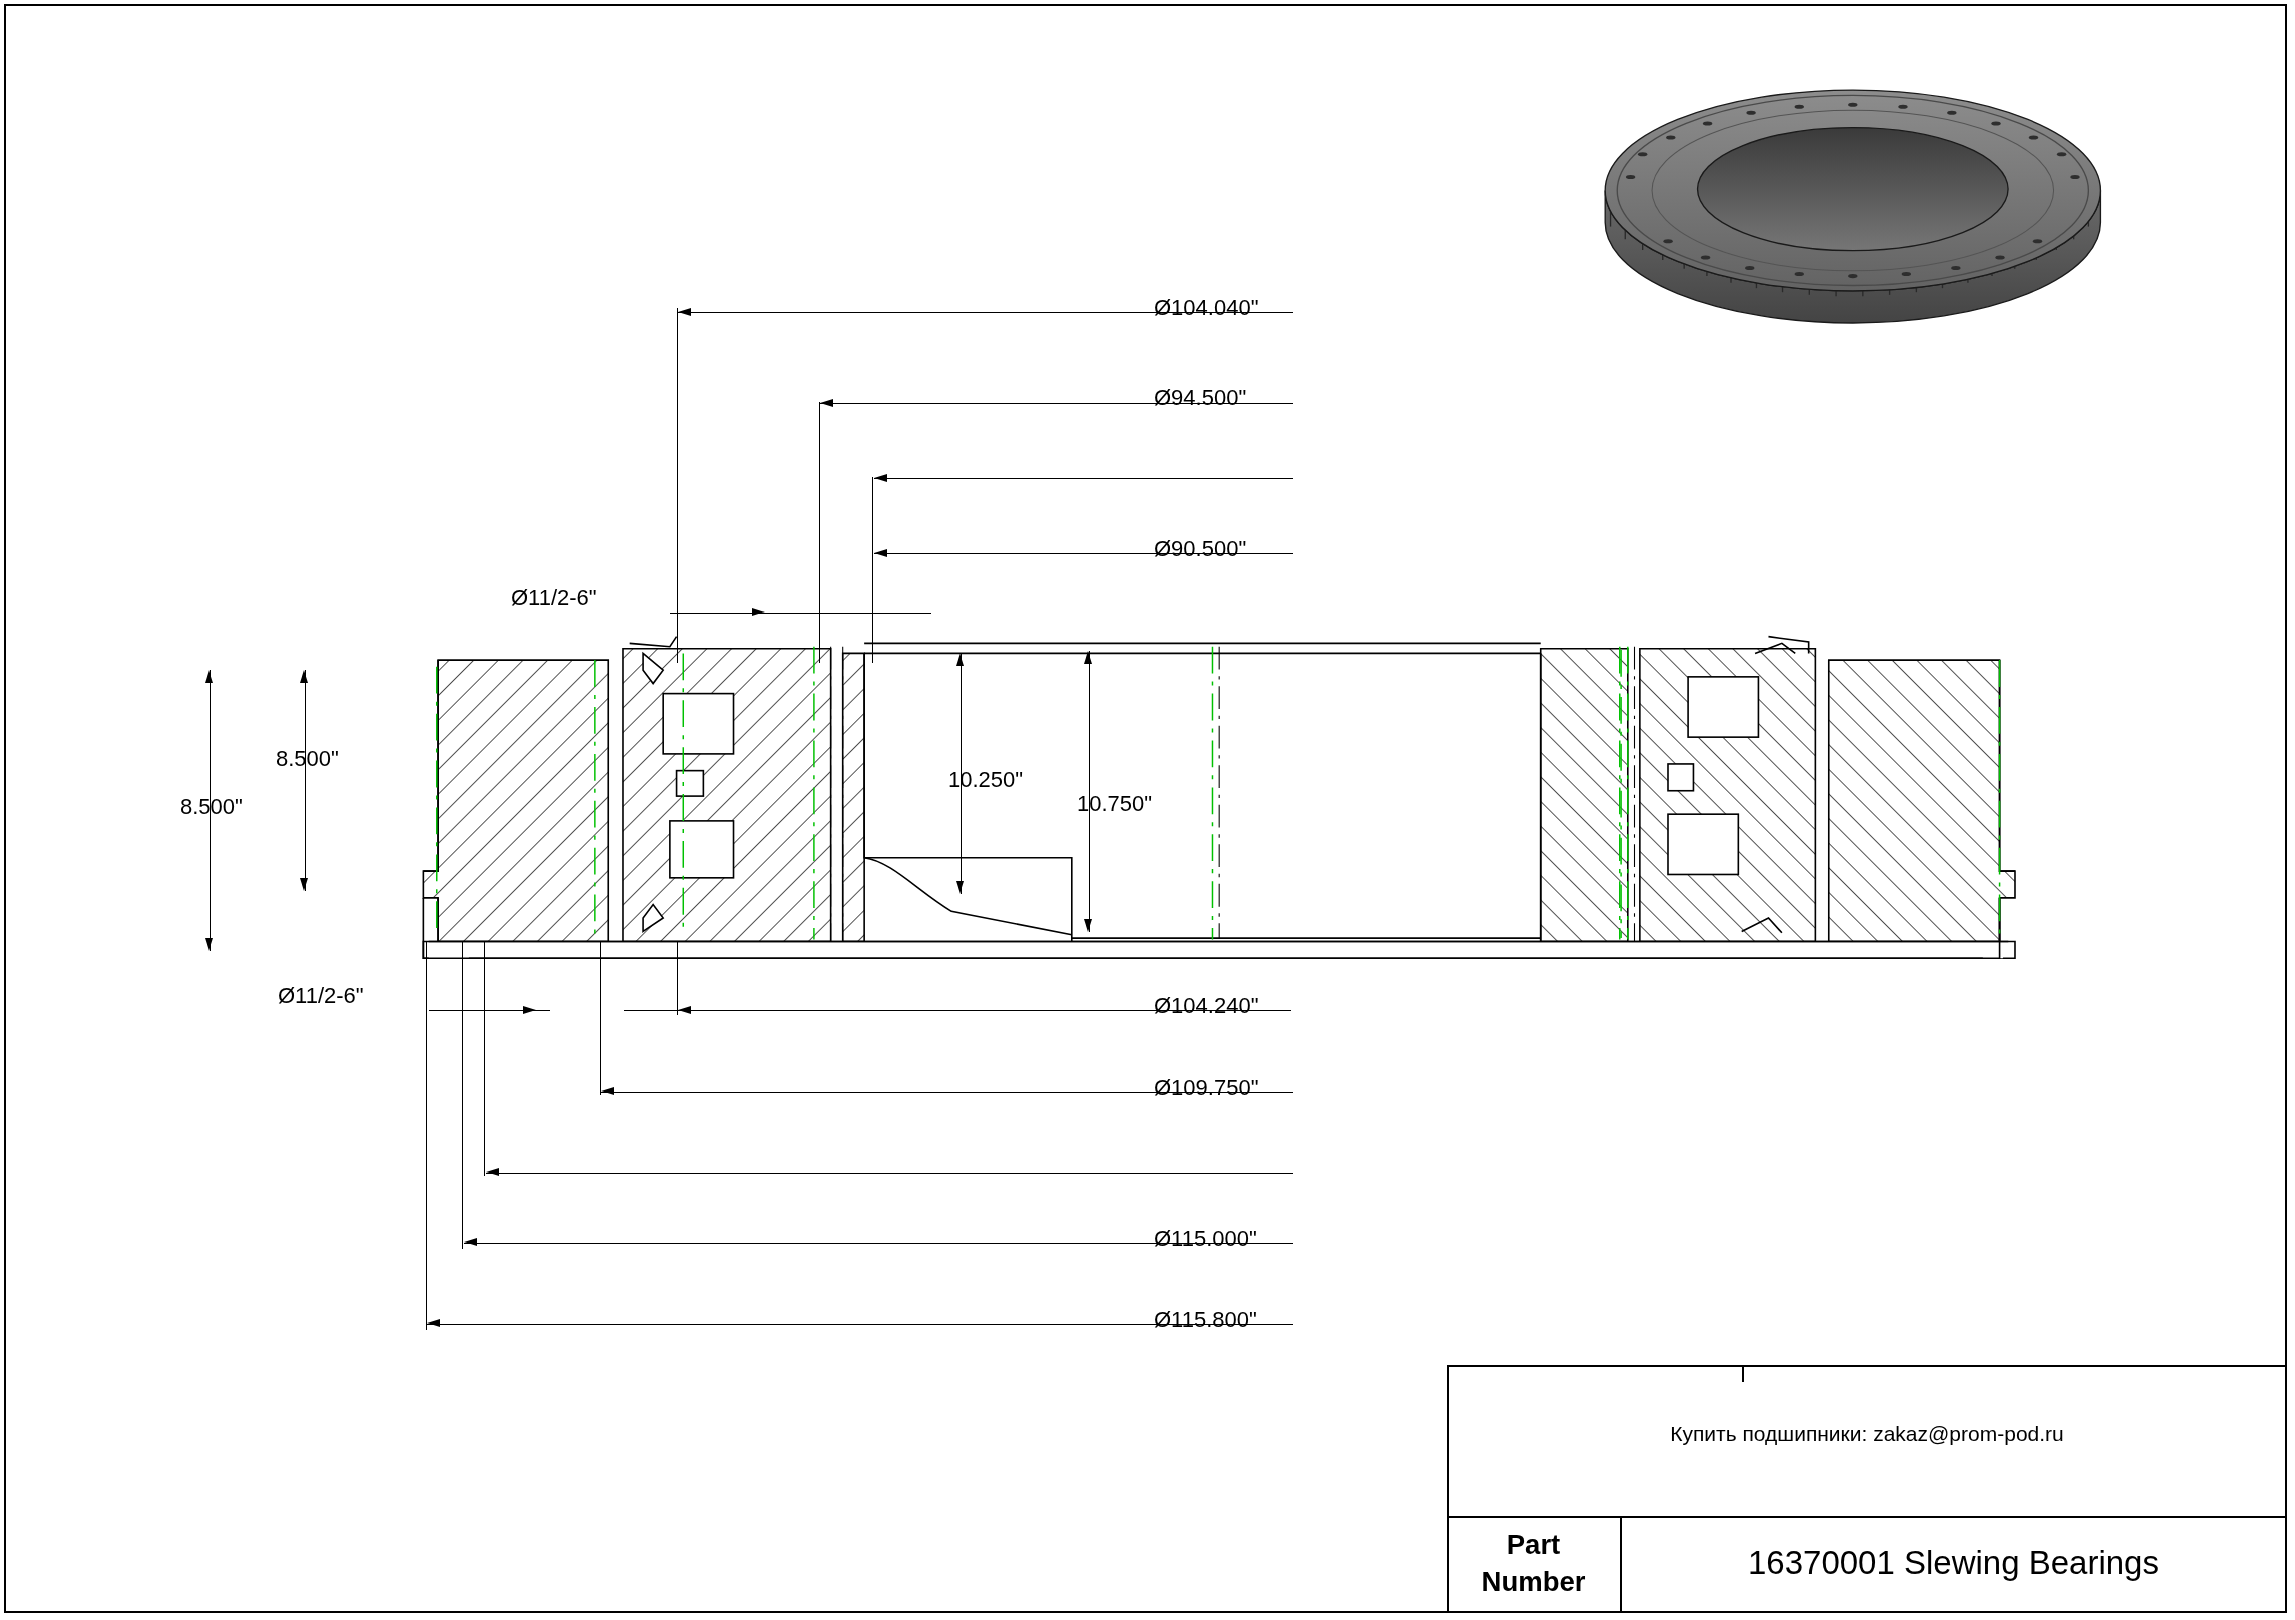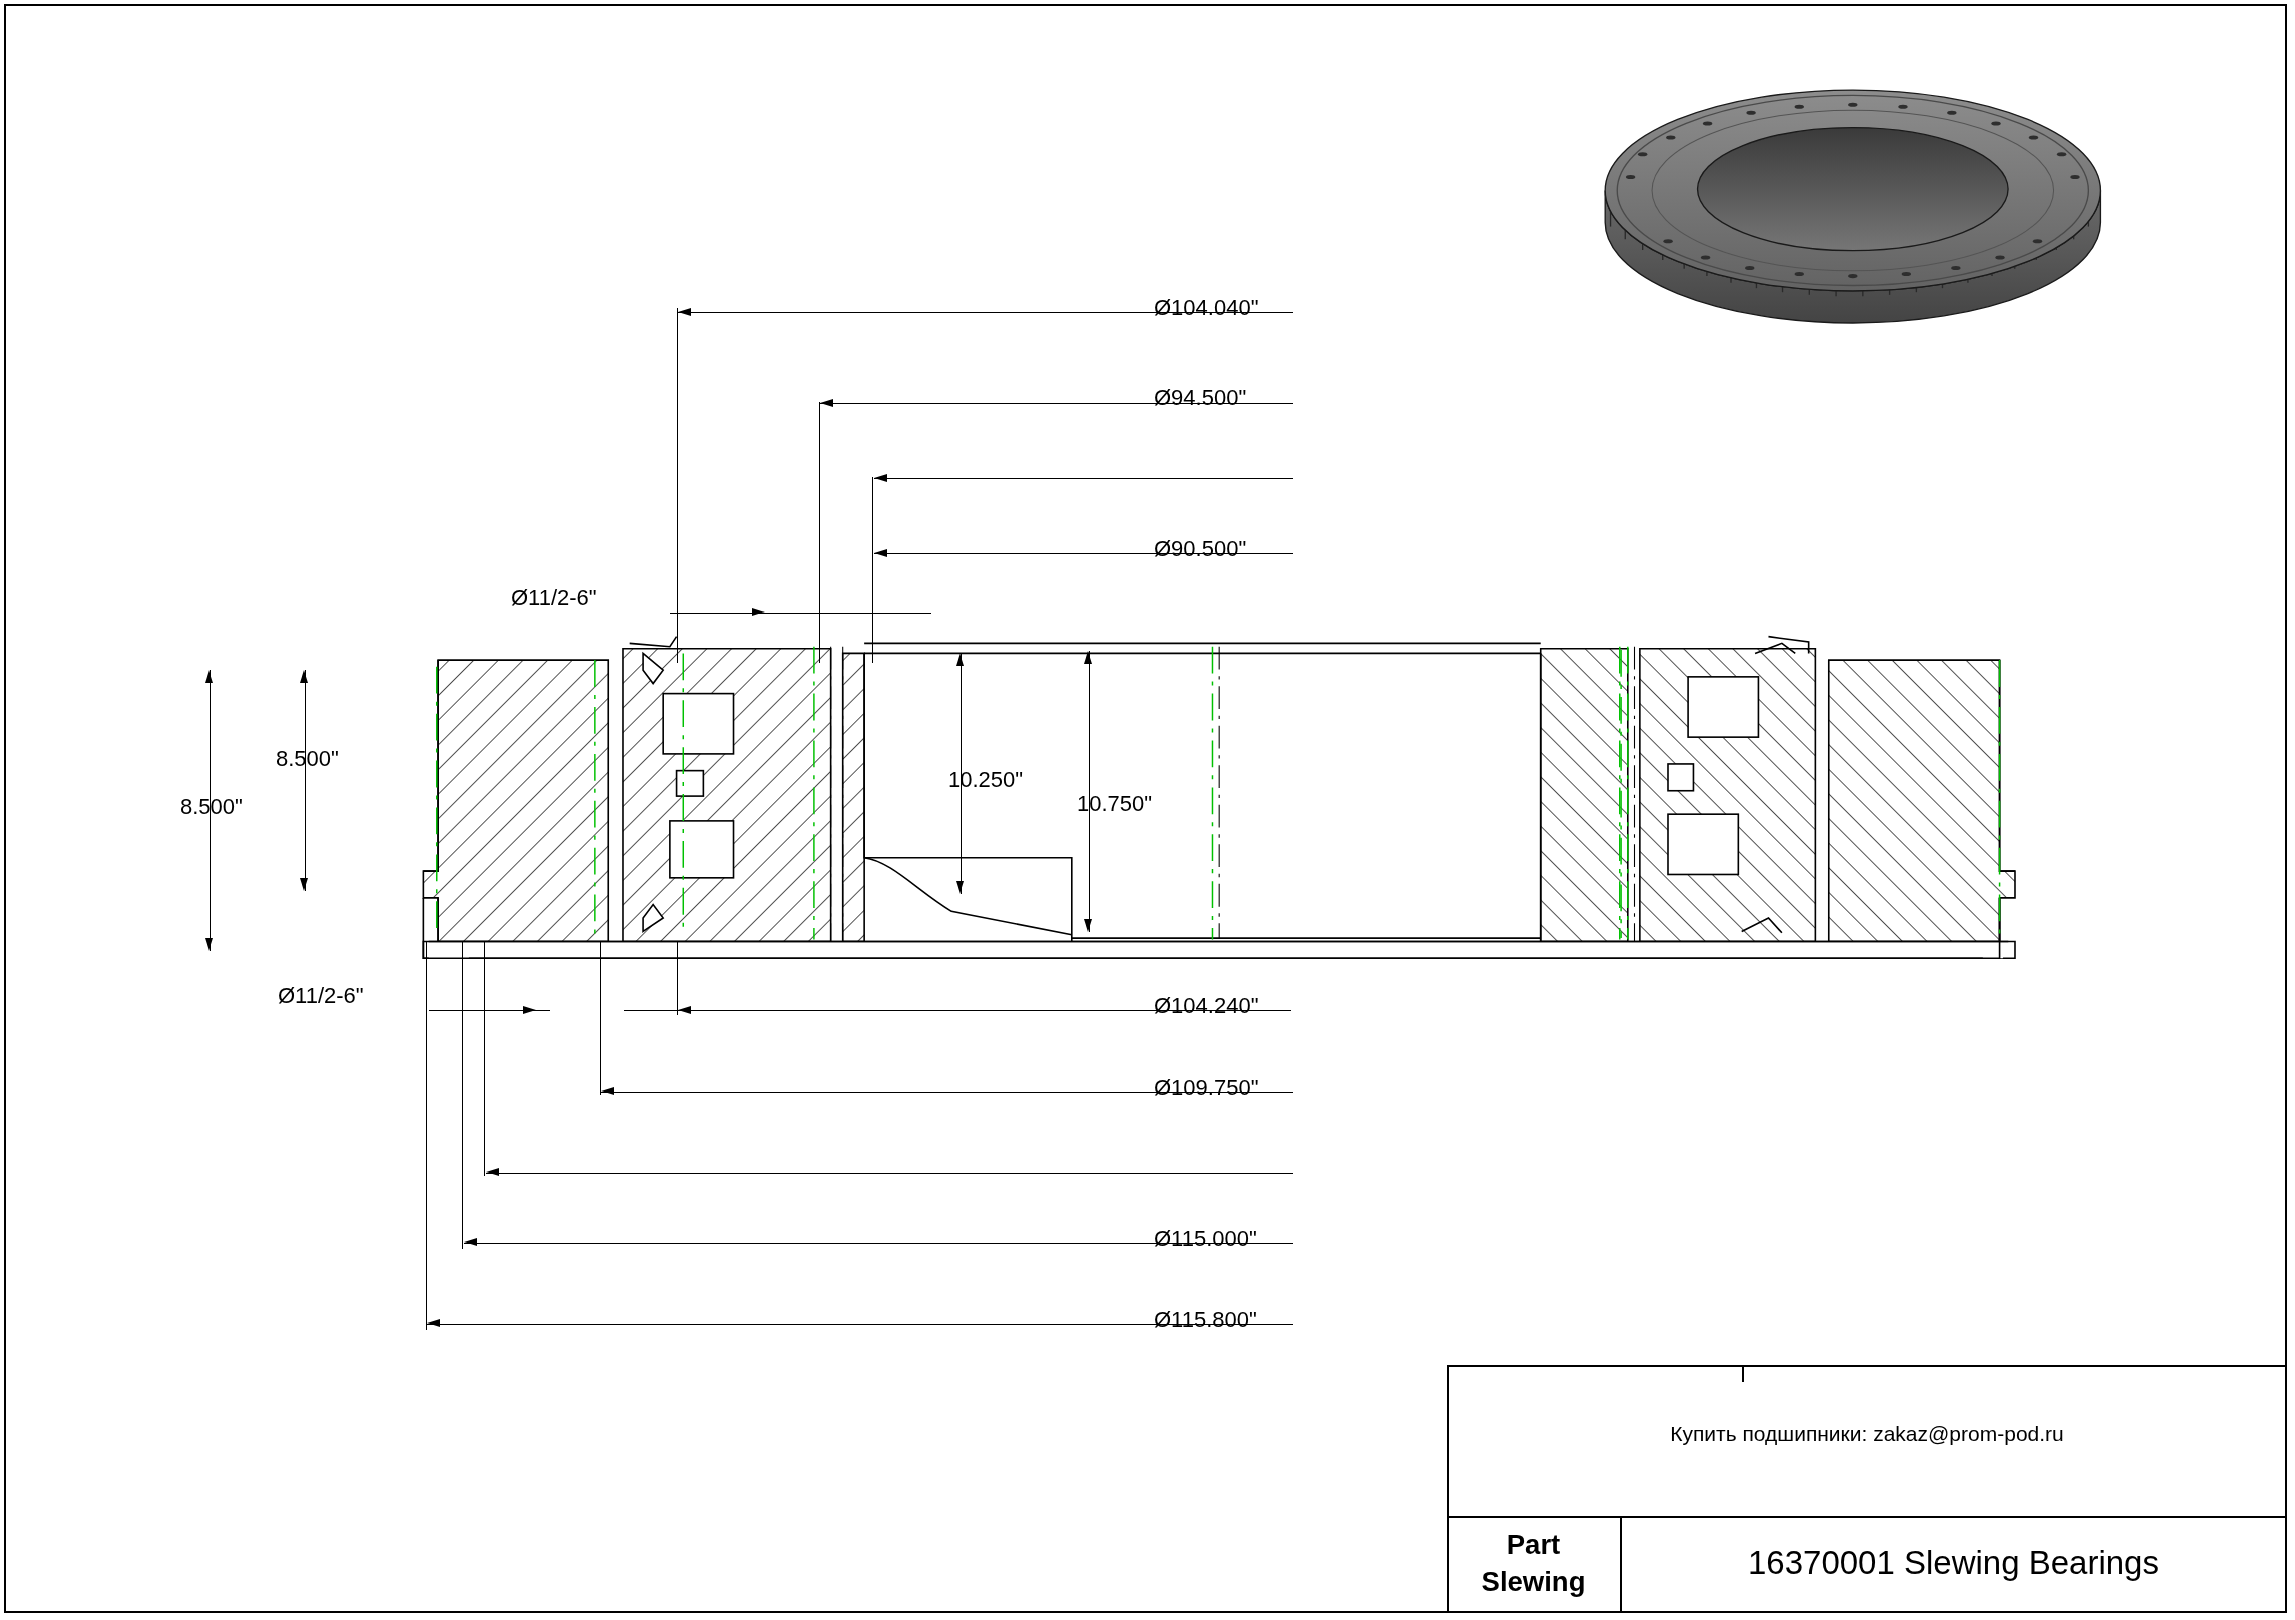--- a/index.html
+++ b/index.html
@@ -388,19 +388,19 @@
 
   <div class="tb tb-outer"></div>
   <div class="tb-row-div"></div>
   <div class="tb-col-div"></div>
   <div class="tb-tick"></div>
 
   <div class="email">Купить подшипники: zakaz@prom-pod.ru</div>
 
   <div class="part-label">
     <div>Part</div>
-    <div>Slewing</div>
+    <div>Number</div>
   </div>
 
   <div class="part-value">16370001 Slewing  Bearings</div>
 
 </div>
 
 
 </body></html>

